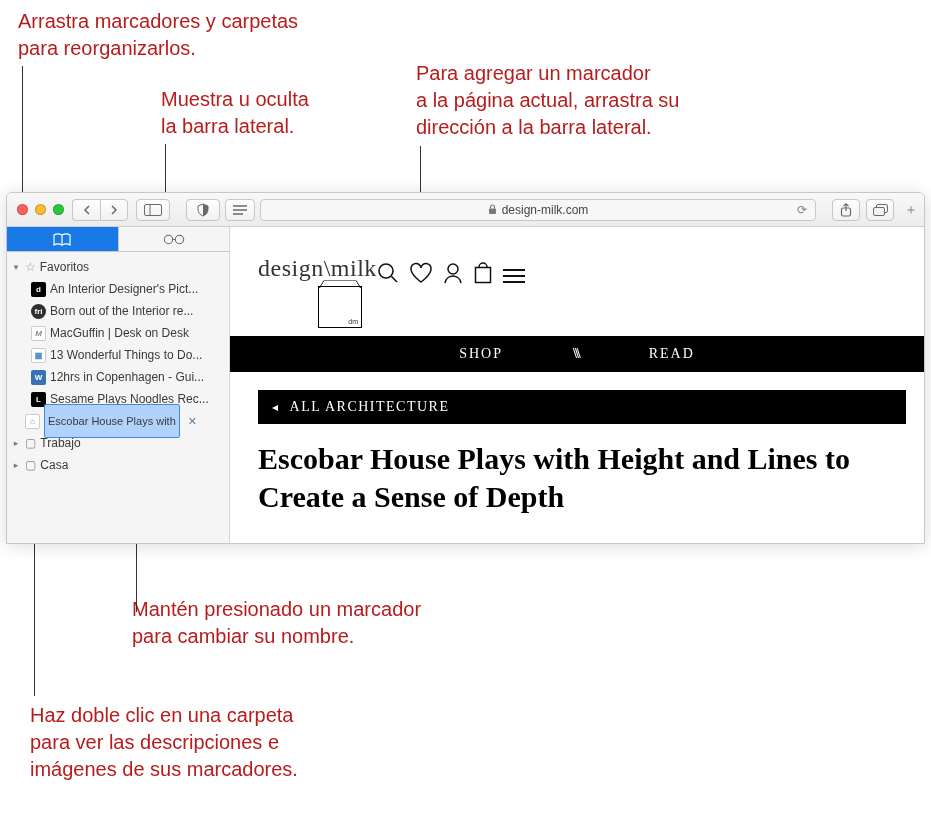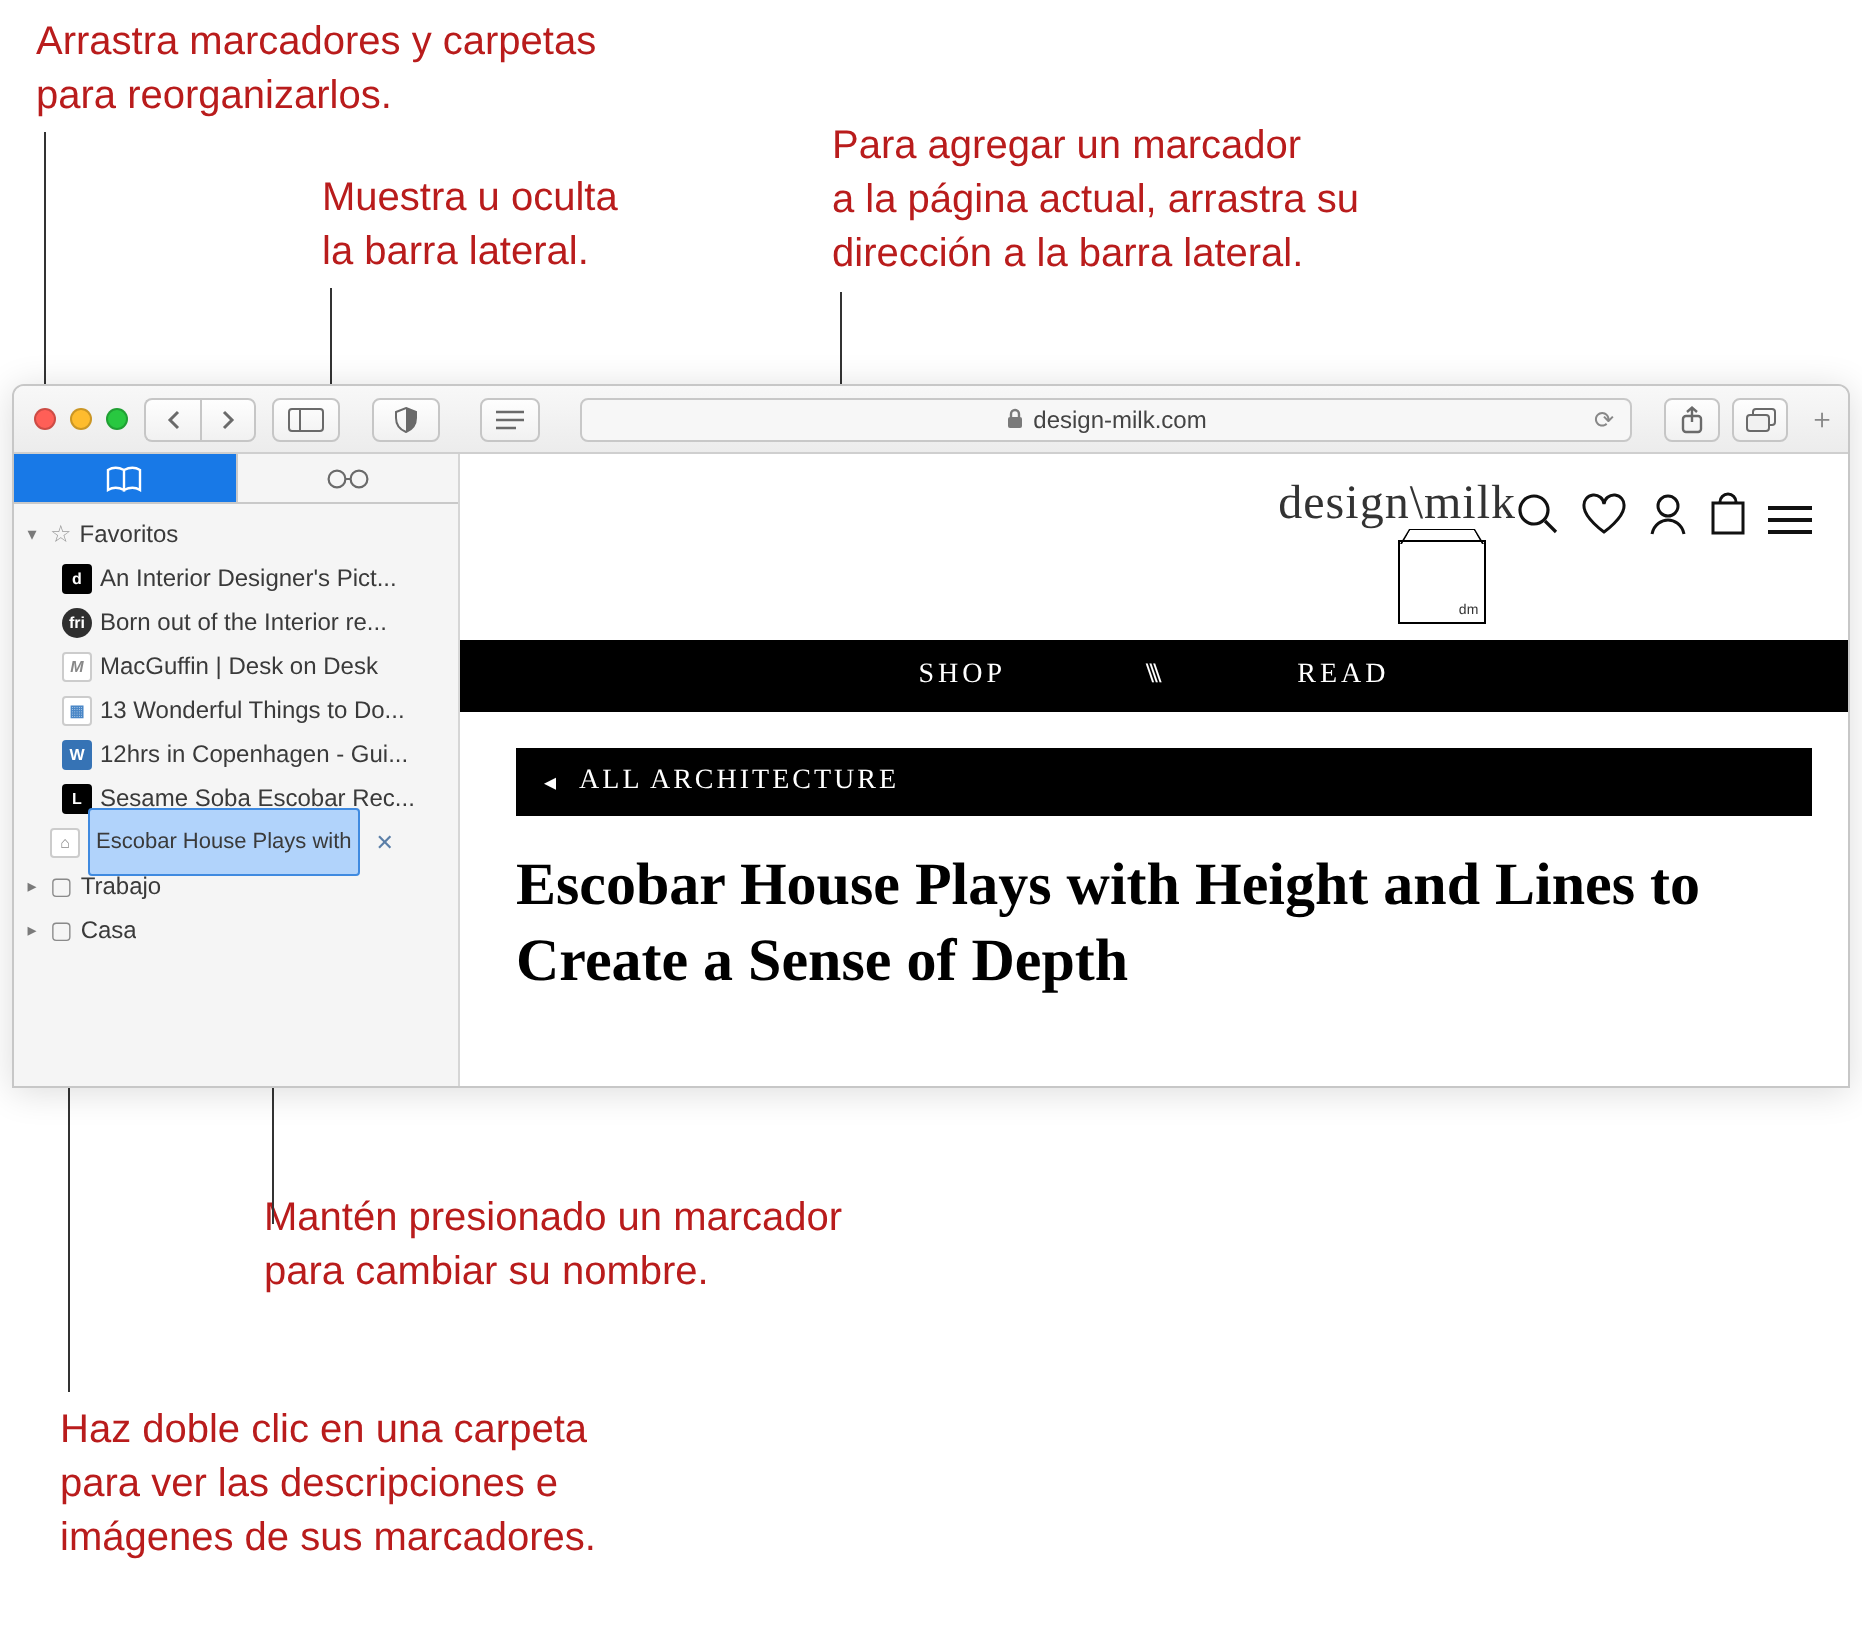--- a/index.html
+++ b/index.html
@@ -60,21 +60,21 @@
   background: linear-gradient(#fefefe,#f1f1f1);
   border:1px solid #c6c6c6;
   border-radius:4px;
   height:22px;min-width:28px;
   display:flex;align-items:center;justify-content:center;
   color:#555;font-size:11px;
 }
 .nav-group .tb-btn:first-child{border-radius:4px 0 0 4px;border-right:none}
 .nav-group .tb-btn:last-child{border-radius:0 4px 4px 0}
 
-.addr-wrap{flex:1;display:flex;align-items:center;gap:20px;margin:0 8px}
+.addr-wrap{flex:1;display:flex;align-items:center;gap:5px;margin:0 8px}
 .reader-btn{width:34px}
 .addr{
   flex:1;height:22px;border:1px solid #c8c8c8;border-radius:4px;
   background:#f7f7f7;display:flex;align-items:center;justify-content:center;
   font-size:12px;color:#444;position:relative;
 }
 .addr .reload{position:absolute;right:8px;color:#888;font-size:12px}
 
 .right-group{display:flex;gap:6px;align-items:center}
 .plus-tab{color:#888;font-size:14px;margin-left:4px}
@@ -104,21 +104,21 @@
 .sb-row.indent1.with-edit{padding-left:18px}
 .sb-row.indent0{padding-left:4px}
 .editing{
   background:#b1d3fb;border:1px solid #3f8ae0;border-radius:2px;
   padding:16px 3px;height:32px;display:flex;align-items:center;font-size:11px;
 }
 .edit-x{color:#5b7fa8;margin-left:4px;font-size:11px}
 
 
 .page{flex:1;background:#fff;display:flex;flex-direction:column;overflow:hidden}
-.site-header{display:flex;align-items:flex-start;justify-content:flex-end;padding:12px 18px 8px 28px}
+.site-header{display:flex;align-items:flex-start;justify-content:flex-start;padding:28px 18px 8px 28px}
 .logo{font-family:Georgia,serif;font-size:24px;letter-spacing:.5px}
 .milk-box{width:44px;height:42px;border:1.5px solid #000;margin-top:4px;margin-left:60px;position:relative}
 .milk-box::before{content:"";position:absolute;top:-10px;left:0;right:0;height:10px;border:1.5px solid #000;border-bottom:none;transform:perspective(20px) rotateX(30deg);transform-origin:bottom}
 .milk-dm{position:absolute;right:3px;bottom:2px;font-size:7px}
 .site-icons{display:flex;gap:10px;align-items:center;padding-top:6px}
 .site-icons span{font-size:22px;color:#111}
 .ham{display:flex;flex-direction:column;gap:4px}
 .ham i{display:block;width:22px;height:2px;background:#111}
 
 .navbar{background:#000;color:#fff;display:flex;align-items:center;justify-content:center;gap:70px;height:36px;font-family:Georgia,serif;letter-spacing:2px;font-size:14px}
@@ -264,21 +264,21 @@
         <div class="sb-row indent1">
           <span class="fav-icon" style="background:#fff;color:#4a87c7;border:1px solid #ccc">▦</span>
           <span class="sb-label">13 Wonderful Things to Do...</span>
         </div>
         <div class="sb-row indent1">
           <span class="fav-icon" style="background:#3673b5;color:#fff">W</span>
           <span class="sb-label">12hrs in Copenhagen - Gui...</span>
         </div>
         <div class="sb-row indent1">
           <span class="fav-icon" style="background:#000;color:#fff">L</span>
-          <span class="sb-label">Sesame Soba Escobar Rec...</span>
+          <span class="sb-label">Sesame Plays Noodles Rec...</span>
         </div>
 
         <div class="sb-row indent1 with-edit">
           <span class="fav-icon" style="background:#fff;color:#888;border:1px solid #ccc">⌂</span>
           <span class="editing">
             <span>Escobar House Plays with</span>
           </span>
           <span class="edit-x">✕</span>
         </div>
 

